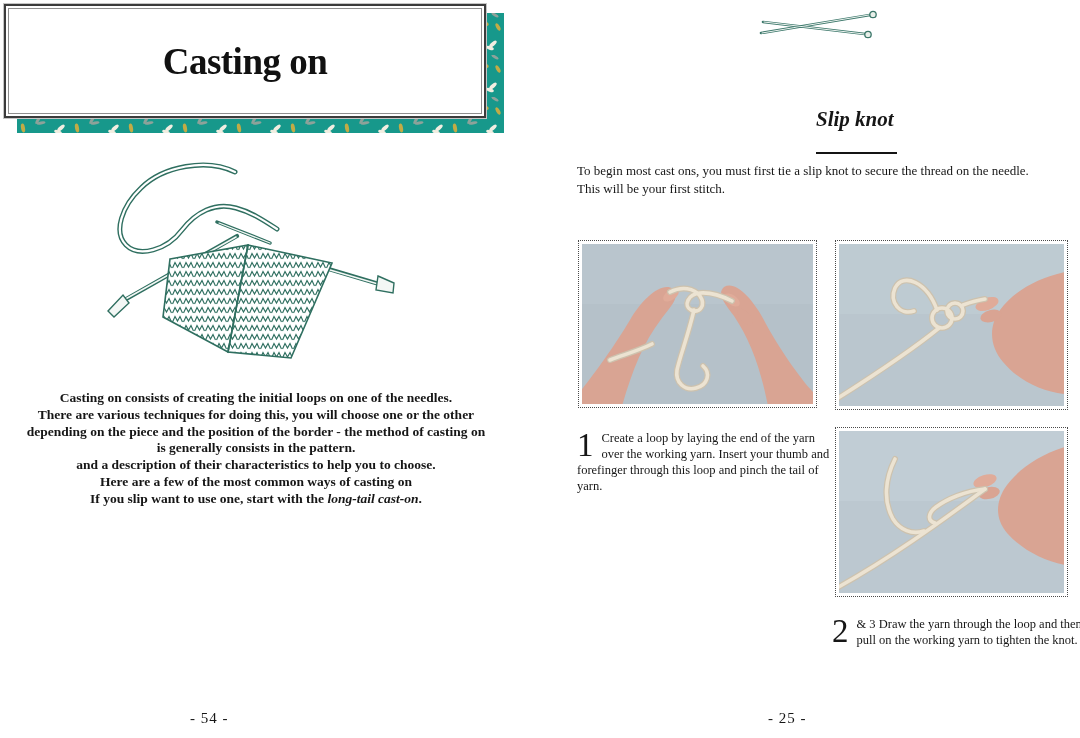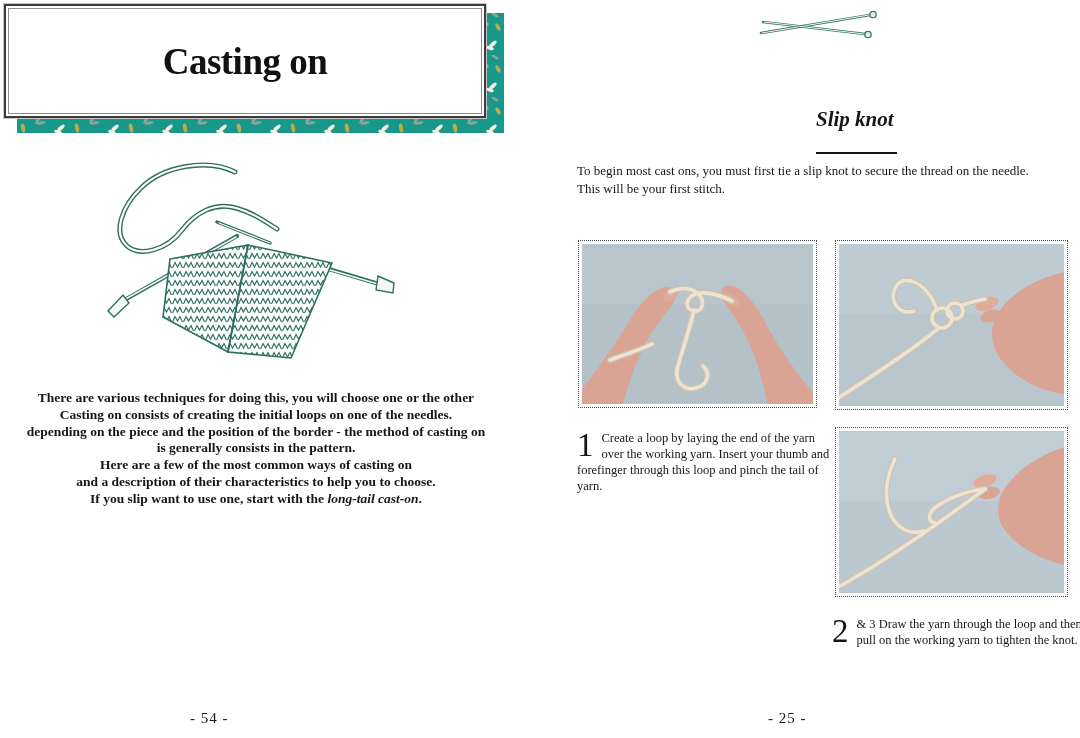--- a/index.html
+++ b/index.html
@@ -119,26 +119,26 @@
 
       <g>
         <polygon points="75,97 153,83 133,190 68,155" fill="#ffffff" stroke="none"></polygon>
         <polygon points="153,83 237,101 196,196 133,190" fill="#ffffff" stroke="none"></polygon>
         <polygon points="75,97 153,83 133,190 68,155" fill="url(#knit)" stroke="#2f6f60" stroke-width="1.6"></polygon>
         <polygon points="153,83 237,101 196,196 133,190" fill="url(#knit)" stroke="#2f6f60" stroke-width="1.6"></polygon>
       </g>
     </svg>
 
     <div class="chapter-intro">
+      <div>Casting on consists of creating the initial loops on one of the needles.</div>
       <div>There are various techniques for doing this, you will choose one or the other</div>
-      <div>Casting on consists of creating the initial loops on one of the needles.</div>
       <div>depending on the piece and the position of the border - the method of casting on</div>
       <div>is generally consists in the pattern.</div>
+      <div>and a description of their characteristics to help you to choose.</div>
       <div>Here are a few of the most common ways of casting on</div>
-      <div>and a description of their characteristics to help you to choose.</div>
       <div><span>If you slip want to use one, start with the </span><em>long-tail cast-on</em><span>.</span></div>
     </div>
 
     <div class="page-number pn-left">- 54 -</div>
   </section>
 
   <section class="page page-right">
 
     <svg class="needles-icon" width="132" height="36" viewBox="0 0 132 36">
       <g fill="none" stroke-linecap="round">

